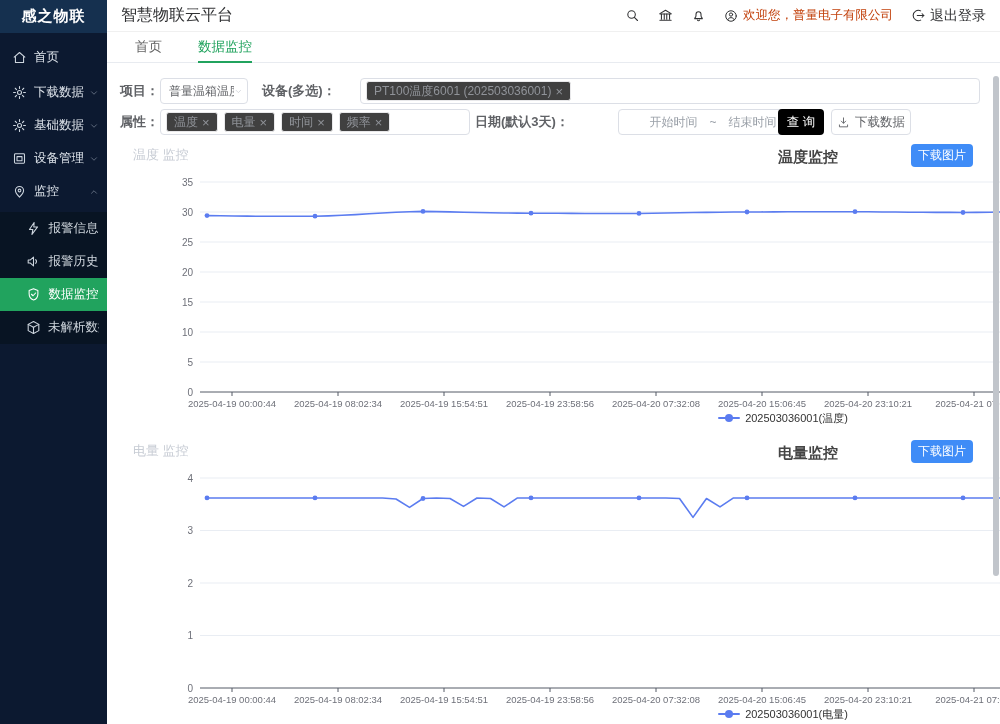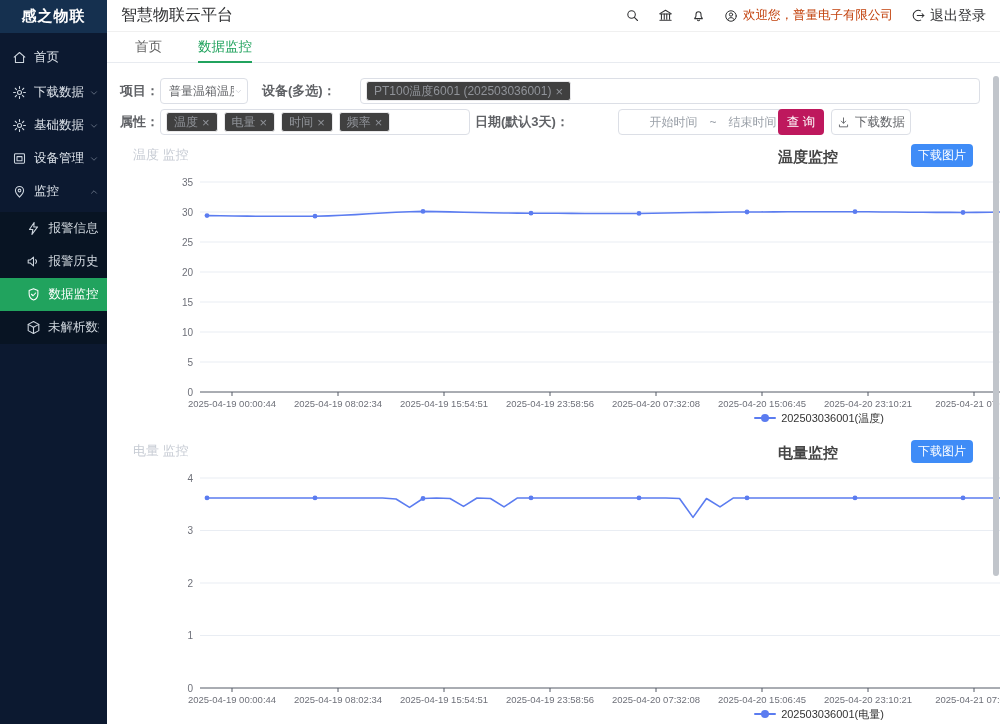--- a/index.html
+++ b/index.html
@@ -50,29 +50,29 @@
   .tag { display:inline-flex; align-items:center; gap:4px; height:20px; padding:0 7px; background:#404040;
     border:1px solid #e9e9eb; border-radius:3px; font-size:12px; color:#909399; white-space:nowrap; cursor:pointer; }
   .tag .x { font-size:13px; color:#909399; cursor:pointer; line-height:1; }
   .datebox { display:flex; align-items:center; justify-content:center; gap:4px; padding:0 6px;margin-left:45px; }
   .datebox input { border:none; outline:none; width:64px; font-size:12px; text-align:center;
     color:#606266; font-family:inherit; background:transparent; }
   .datebox input::placeholder { color:#9aa0a8; }
   .datebox .tilde { color:#9aa0a8; font-size:12px; }
   .btn { position:absolute; display:flex; align-items:center; justify-content:center; gap:5px;
     border-radius:4px; font-size:12.5px; cursor:pointer; border:1px solid transparent; white-space:nowrap; }
-  .btn-green { background:#be185d; color:#fff; }
+  .btn-green { background:#000000; color:#fff; }
   .btn-plain { background:#fff; color:#606266; border-color:#dcdfe6; }
   .btn-blue  { background:#3f8cf7; color:#fff; font-size:12px; }
   .btn .bicon { width:13px; height:13px; }
 
   .section-label { position:absolute; font-size:13px; color:#c7ccd4; white-space:nowrap; }
   .chart-title { position:absolute; font-size:15px; font-weight:bold; color:#454545; white-space:nowrap; }
   .chart-svg { position:absolute; left:0; width:893px; height:250px; font-family:"Liberation Sans","DejaVu Sans",sans-serif; }
-  .legend { position:absolute; left:572px; width:280px; height:16px; display:flex; align-items:center;
+  .legend { position:absolute; left:536px; width:280px; height:16px; display:flex; align-items:center;
     justify-content:center; gap:5px; font-size:11px; color:#333; cursor:pointer; }
   .legend .licon { position:relative; width:22px; height:8px; }
   .legend .licon .lline { position:absolute; left:0; right:0; top:3px; height:2px; background:currentColor; border-radius:1px; }
   .legend .licon .ldot { position:absolute; left:7px; top:0; width:8px; height:8px; border-radius:50%; background:currentColor; }
 
   .scroll-thumb { position:absolute; right:1px; top:76px; width:6px; height:500px;
     background:#c1c5cb; border-radius:3px; cursor:pointer; z-index:6; }
 </style>
 </head>
 <body>

